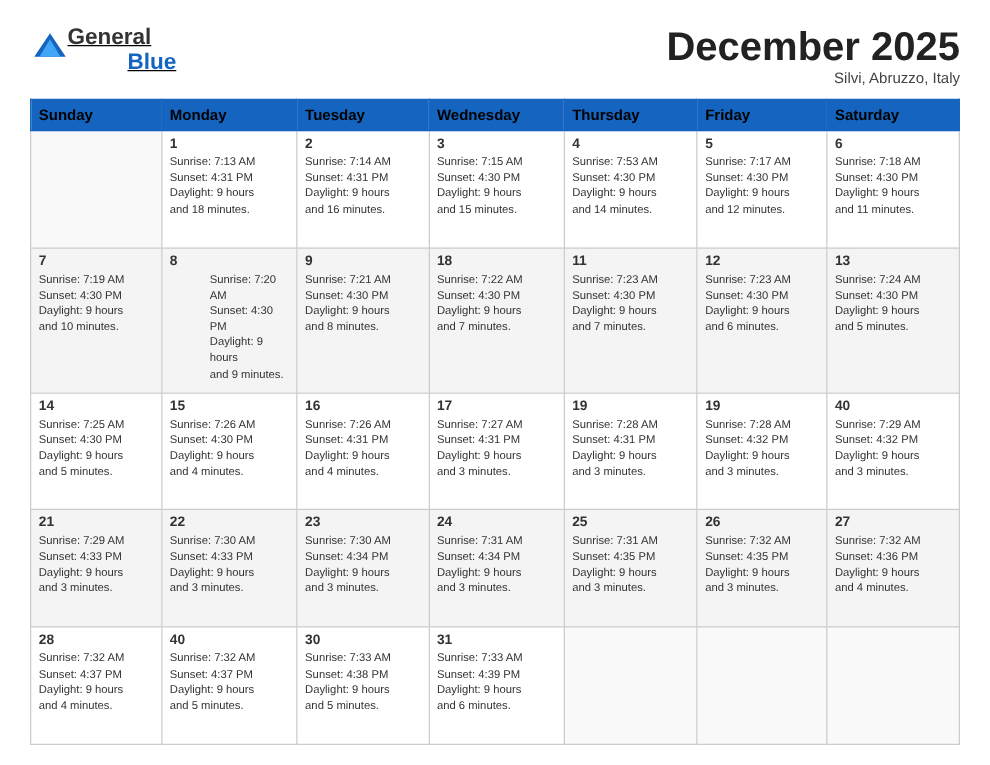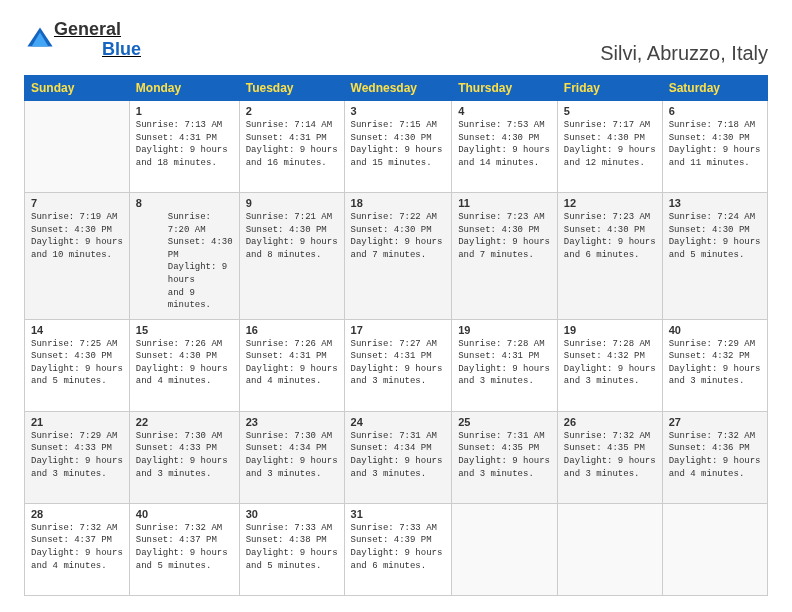--- a/index.html
+++ b/index.html
@@ -43,32 +43,31 @@
     .title-area {
       text-align: right;
     }
     .month-title {
       font-size: 32px;
       font-weight: bold;
       color: #222;
       line-height: 1.1;
     }
     .location {
-      font-size: 20px;
+      font-size: 12px;
       color: #444;
-      margin-top: 22px;
     }
     table {
       width: 100%;
       border-collapse: collapse;
       flex: 1;
     }
     thead tr th {
       background-color: #1565c0;
-      color: #fde047;
+      color: #000000;
       font-size: 12px;
       font-weight: bold;
       padding: 5px 6px;
       text-align: left;
       border: 1px solid #1565c0;
     }
     tbody tr td {
       border: 1px solid #ccc;
       vertical-align: top;
       padding: 4px 6px;
@@ -80,21 +79,20 @@
     tbody tr td .day-num {
       font-size: 11px;
       font-weight: bold;
       display: block;
       margin-bottom: 2px;
     }
     tbody tr td .day-info {
       font-size: 9px;
       line-height: 1.4;
       color: #333;
-      font-family: Liberation Mono, monospace;
     }
     tbody tr td.empty {
       background: #f9f9f9;
     }
     tbody tr:nth-child(odd) td:not(.empty) {
       background: #fff;
     }
     tbody tr:nth-child(even) td:not(.empty) {
       background: #f4f4f4;
     }
@@ -112,20 +110,21 @@
         </svg>
       </div>
       <div>
         <div class="logo-text">
           <span class="logo-general">General</span><br>
           <span class="logo-blue">Blue</span>
         </div>
       </div>
     </div>
     <div class="title-area">
+      <div class="month-title">December 2025</div>
       <div class="location">Silvi, Abruzzo, Italy</div>
     </div>
   </div>
 
   <table>
     <thead>
       <tr>
       <th>Sunday</th>
           <th>Monday</th>
           <th>Tuesday</th>

